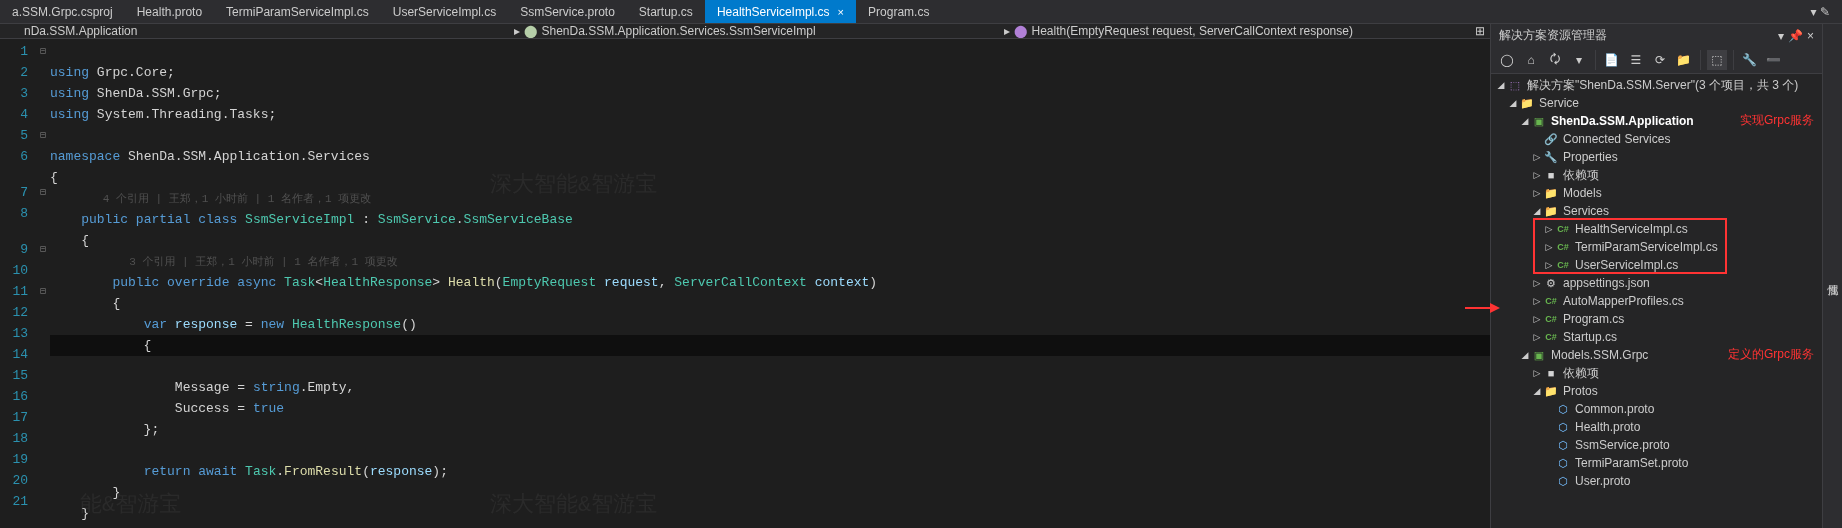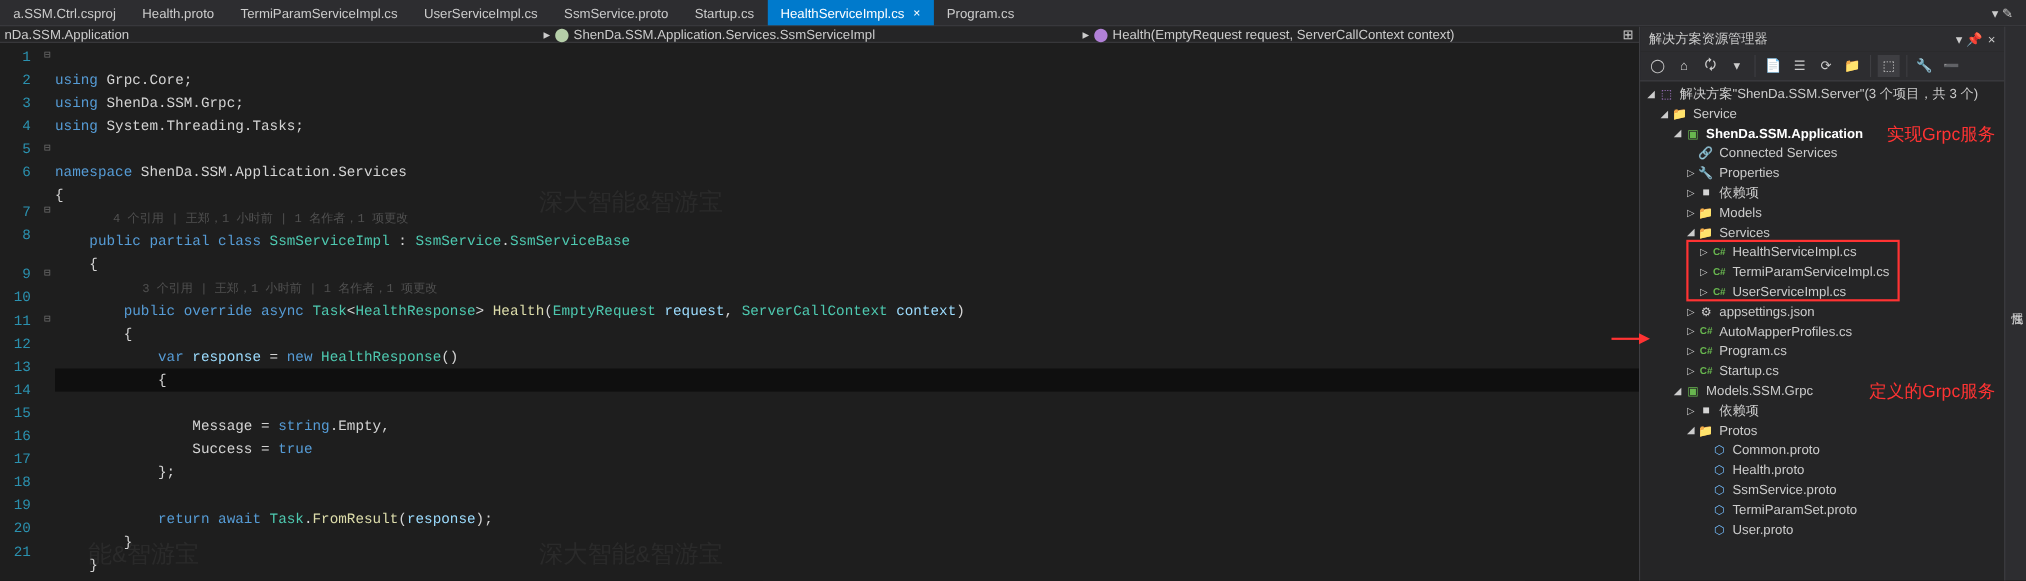--- a/index.html
+++ b/index.html
@@ -54,21 +54,21 @@
   display: flex;
   background: #252526;
   height: 24px;
   align-items: center;
   border-bottom: 1px solid #3e3e42;
   font-family: 'Segoe UI', sans-serif;
   font-size: 12px;
   color: #cccccc;
 }
 .nav-seg {
-  padding: 0 4px;
+  padding: 0 24px;
   display: flex;
   align-items: center;
   gap: 4px;
   flex: 1;
 }
 .code-area {
   display: flex;
   flex: 1;
   background: #1e1e1e;
   position: relative;
@@ -225,31 +225,31 @@
 .watermark {
   position: absolute;
   color: rgba(80,80,80,0.25);
   font-size: 22px;
   pointer-events: none;
 }
 .right-annotation {
   position: absolute;
   color: #ff3333;
   font-family: 'Microsoft YaHei', sans-serif;
-  font-size: 16px;
+  font-size: 12px;
   pointer-events: none;
 }
 .title-icons { display: flex; gap: 4px; }
 </style>
 </head>
 <body>
 
 <div class="tabs-row">
   <div class="tab">
-      <span>a.SSM.Ctrl.csproj</span>
+      <span>a.SSM.Grpc.csproj</span>
     </div>
   <div class="tab">
       <span>Health.proto</span>
     </div>
   <div class="tab">
       <span>TermiParamServiceImpl.cs</span>
     </div>
   <div class="tab">
       <span>UserServiceImpl.cs</span>
     </div>
@@ -270,21 +270,21 @@
   <div class="tab">▾ ✎</div>
 </div>
 
 <div class="main-area">
   <div class="left-pane">
     <div class="nav-bar">
       <div class="nav-seg">
           <span>nDa.SSM.Application</span>
         </div>
       <div class="nav-seg">▸ <span style="color:#b5cea8">⬤</span> <span>ShenDa.SSM.Application.Services.SsmServiceImpl</span></div>
-      <div class="nav-seg">▸ <span style="color:#b180d7">⬤</span> <span>Health(EmptyRequest request, ServerCallContext context)</span></div>
+      <div class="nav-seg">▸ <span style="color:#b180d7">⬤</span> <span>Health(EmptyRequest request, ServerCallContext response)</span></div>
       <div style="width:20px;text-align:center">⊞</div>
     </div>
     <div class="code-area">
       <div class="gutter">
         <div>1</div>
           <div>2</div>
           <div>3</div>
           <div>4</div>
           <div>5</div>
           <div>6</div>

